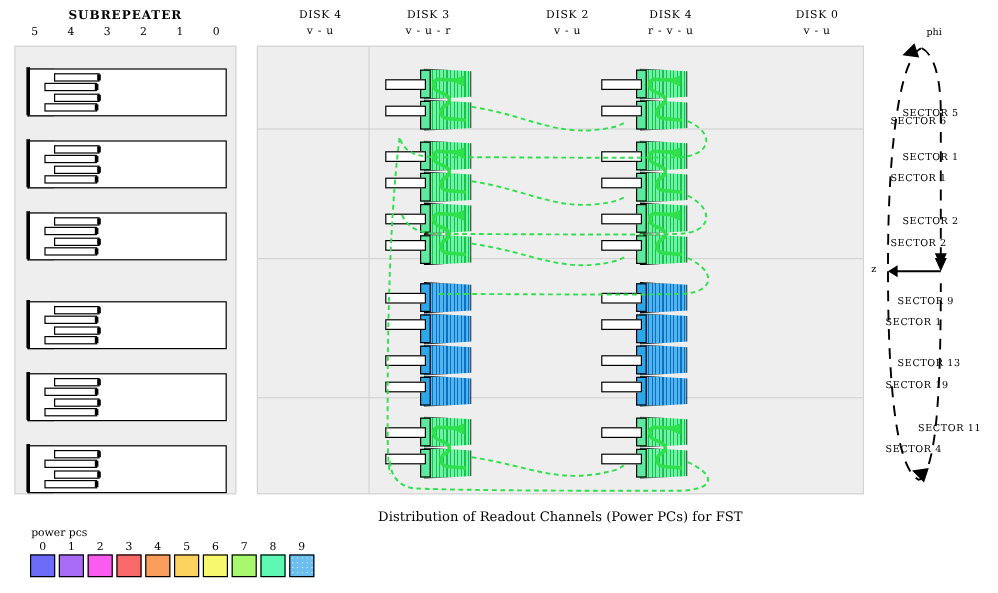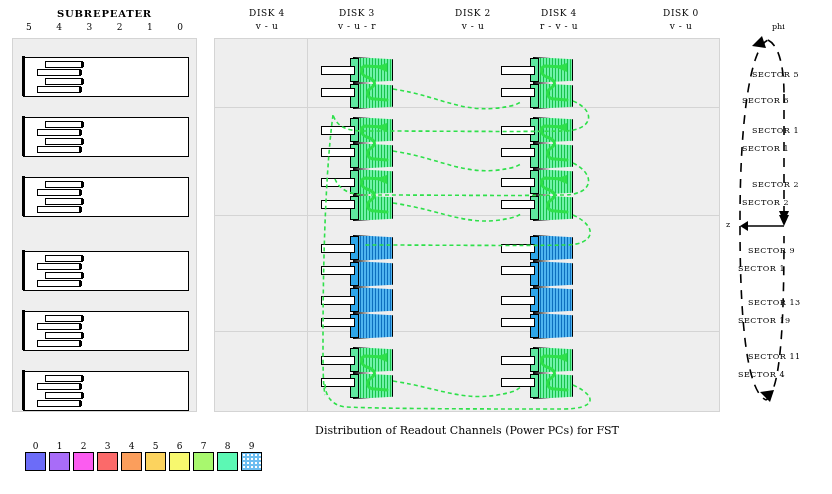--- a/index.html
+++ b/index.html
@@ -388,39 +388,40 @@
       <path d="M62,64 L62,192" fill="none" stroke="#000" stroke-width="1.6" stroke-dasharray="9,7"></path>
       <path d="M18,196 C18,300 26,362 44,370" fill="none" stroke="#000" stroke-width="1.6" stroke-dasharray="9,7"></path>
       <path d="M44,370 C58,362 62,300 62,206" fill="none" stroke="#000" stroke-width="1.6" stroke-dasharray="9,7"></path>
       <path d="M20,196 L62,196" fill="none" stroke="#000" stroke-width="1.6"></path>
       <polygon points="40,6 30,16 44,18" fill="#000"></polygon>
       <polygon points="62,196 57,185 67,185" fill="#000"></polygon>
       <polygon points="62,192 57,181 67,181" fill="#000"></polygon>
       <polygon points="18,196 26,191 26,201" fill="#000"></polygon>
       <polygon points="48,372 38,362 52,360" fill="#000"></polygon>
     </svg>
-    <div class="sector" style="left: 30px; top: 40px;">SECTOR 5</div>
+    <div class="sector" style="left: 30px; top: 60px;">SECTOR 5</div>
     <div class="sector" style="left: 20px; top: 66px;">SECTOR 6</div>
     <div class="sector" style="left: 30px; top: 96px;">SECTOR 1</div>
     <div class="sector" style="left: 20px; top: 114px;">SECTOR 1</div>
     <div class="sector" style="left: 30px; top: 150px;">SECTOR 2</div>
     <div class="sector" style="left: 20px; top: 168px;">SECTOR 2</div>
     <div class="sector" style="left: 26px; top: 216px;">SECTOR 9</div>
     <div class="sector" style="left: 16px; top: 234px;">SECTOR 1</div>
     <div class="sector" style="left: 26px; top: 268px;">SECTOR 13</div>
     <div class="sector" style="left: 16px; top: 286px;">SECTOR 19</div>
-    <div class="sector" style="left: 26px; top: 322px;">SECTOR 11</div>
+    <div class="sector" style="left: 43px; top: 322px;">SECTOR 11</div>
     <div class="sector" style="left: 16px; top: 340px;">SECTOR 4</div>
     <div class="axlabel" style="left: 34px; top: -8px; margin-left: 16px;">phi</div>
     <div class="axlabel" style="left: 4px; top: 190px;">z</div>
   </div>
 
 <div id="caption">Distribution of Readout Channels (Power PCs) for FST</div>
 
 <div id="legend">
+  <div class="ltitle">power pcs</div>
   <div class="swrow" id="legend-swatches">
       <div class="swcell">
         <div class="swnum">0</div>
         <div class="swatch" style="background-color: rgb(108, 108, 248);"></div>
       </div>
       <div class="swcell">
         <div class="swnum">1</div>
         <div class="swatch" style="background-color: rgb(168, 108, 248);"></div>
       </div>
       <div class="swcell">

